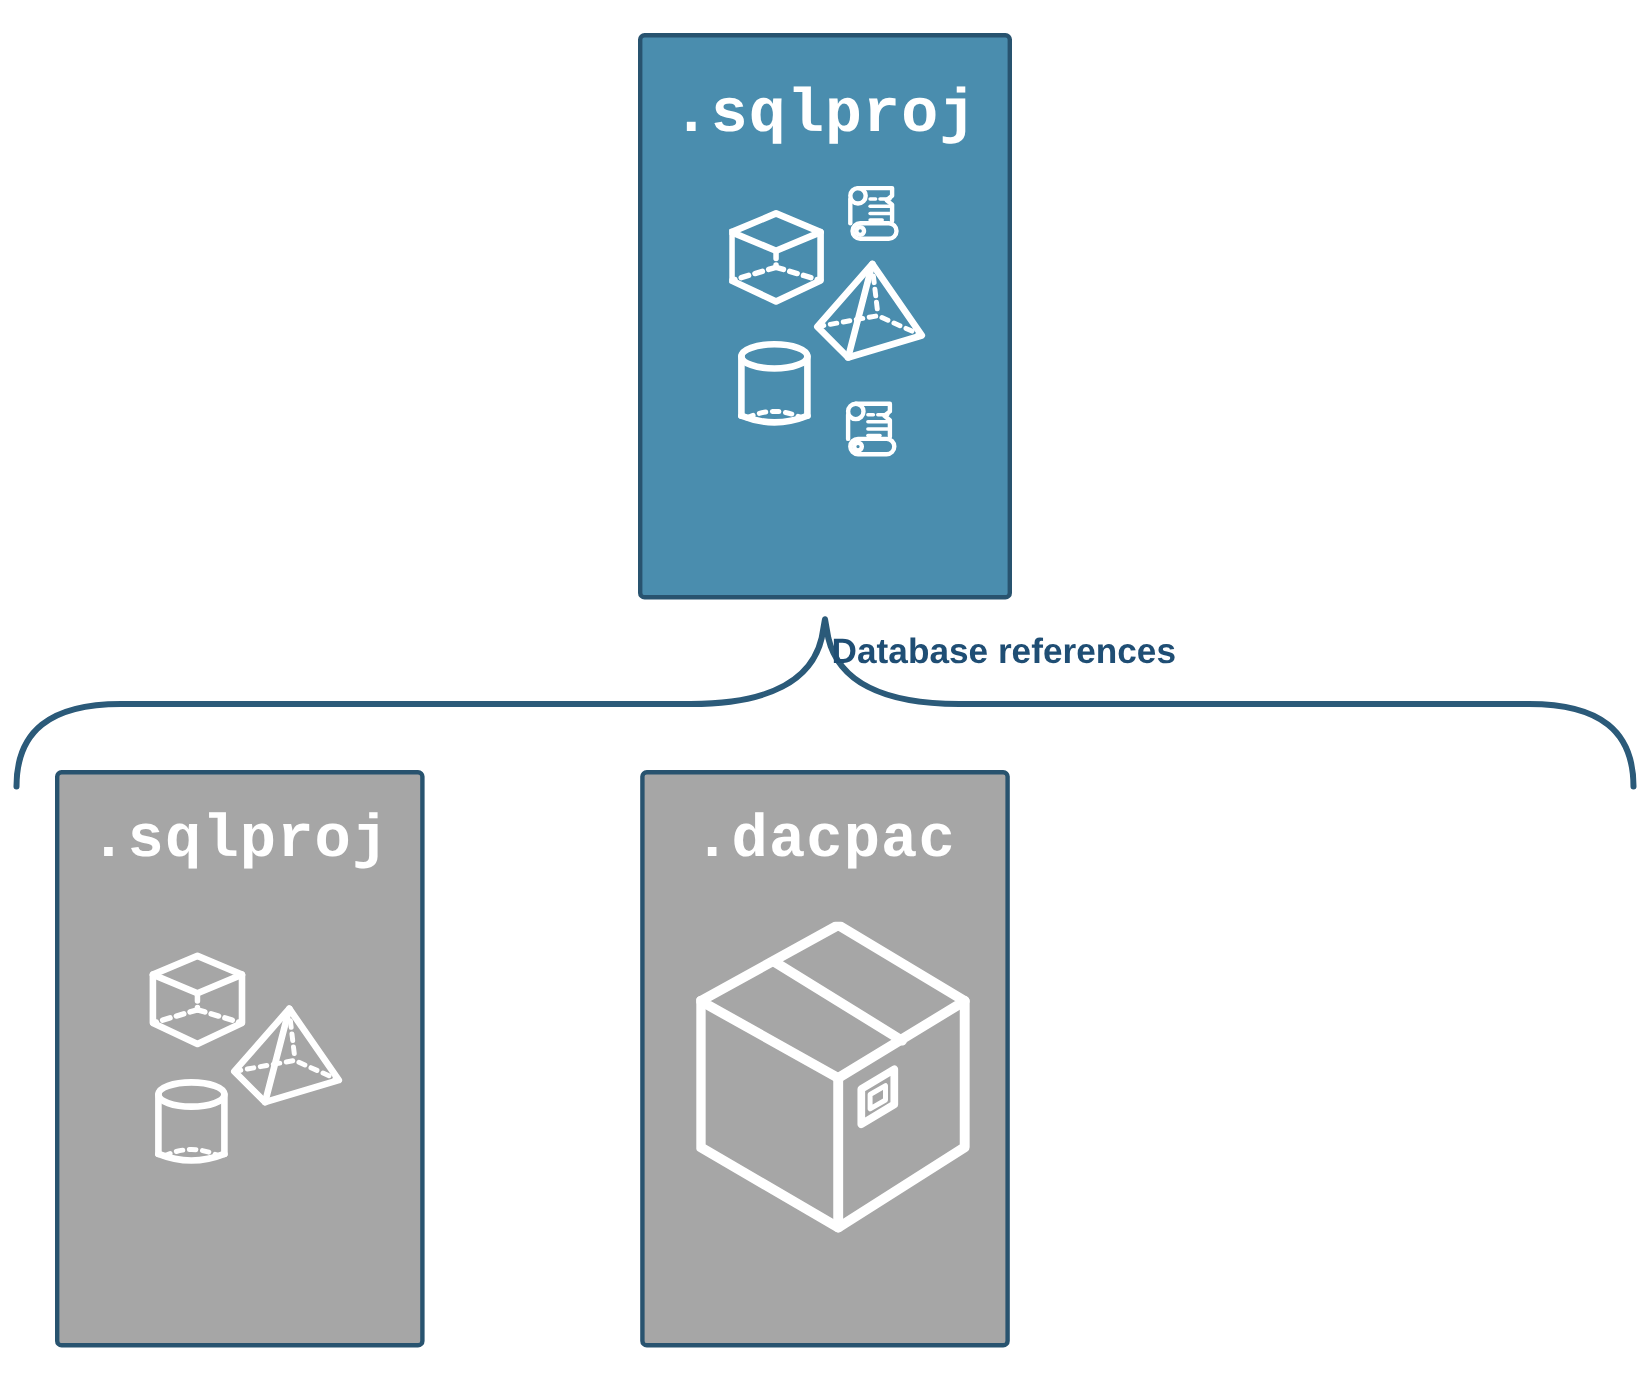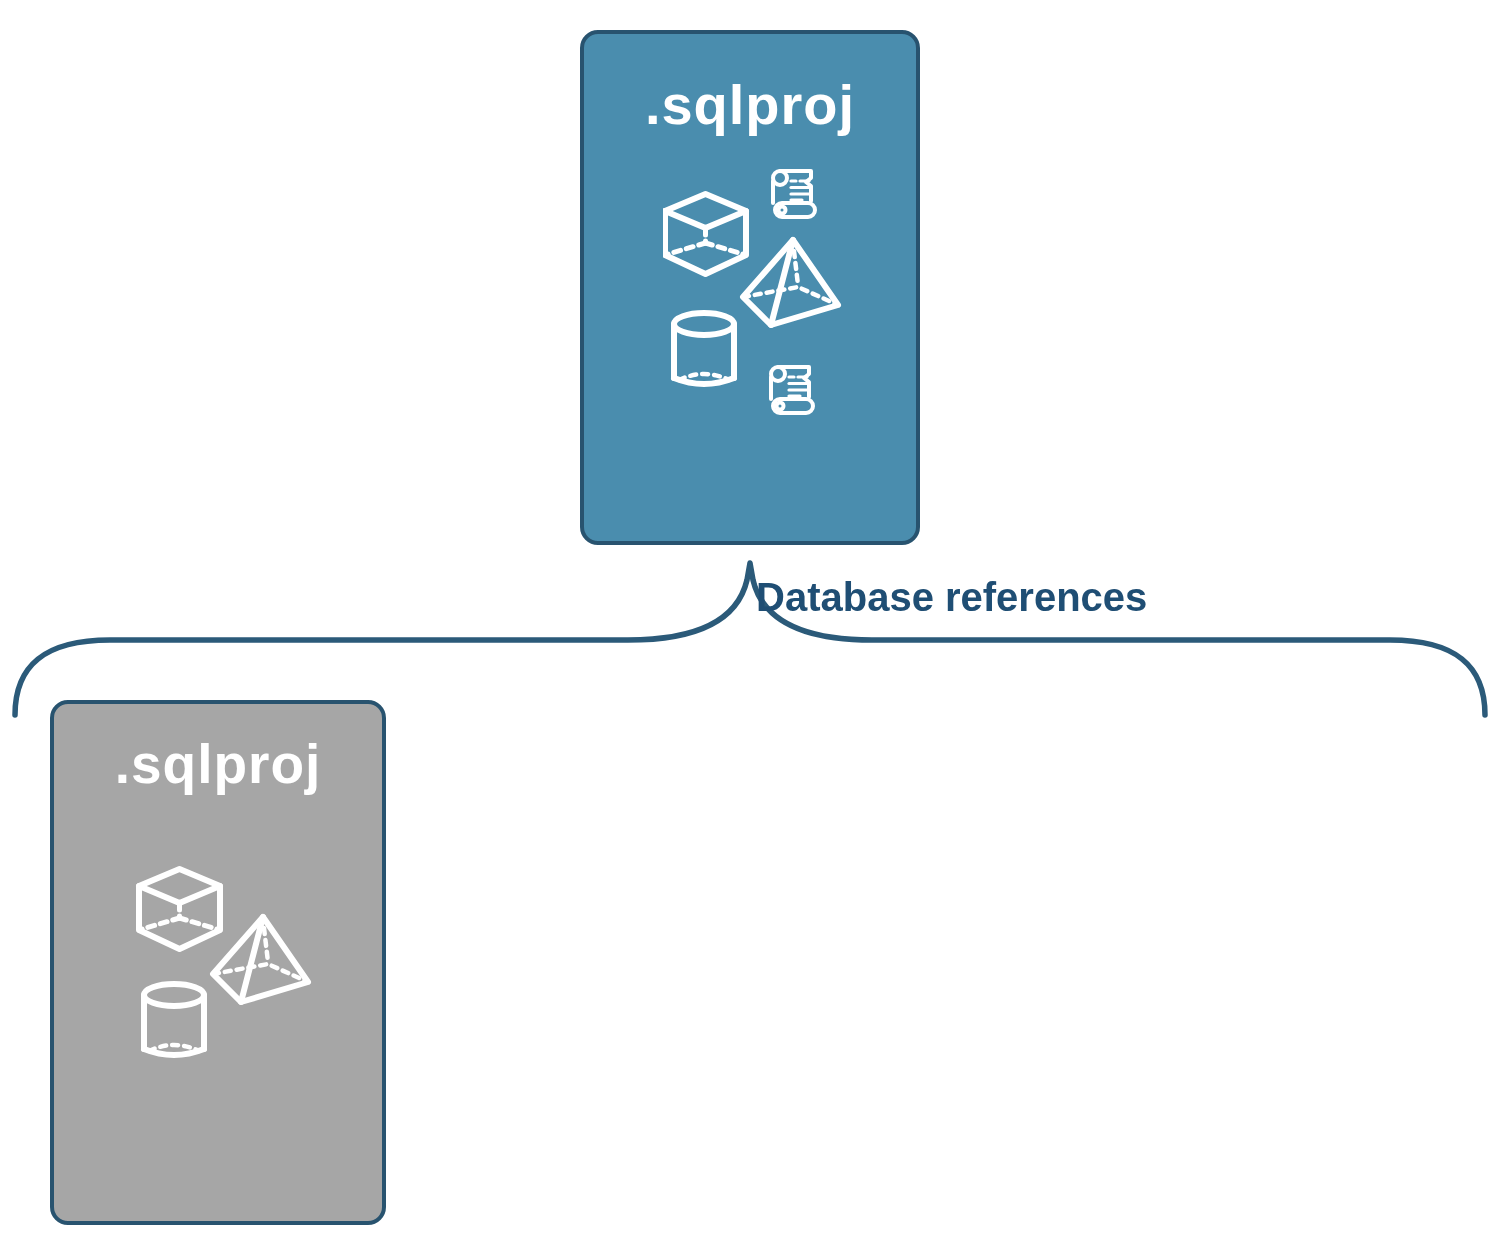--- a/index.html
+++ b/index.html
@@ -2,36 +2,37 @@
 <html style="--root-card-fill: #4a8dae; --child-card-fill: #a6a6a6; --outline: #28536f; --connector-line: #2b5a79; --connector-text: #1f4e74; --icon-stroke: #ffffff; --card-text: #ffffff; --background: #ffffff;"><head>
 <meta charset="utf-8">
 <style>
   html,body{margin:0;padding:0;background:#fff;}
   #canvas{
     position:relative;width:1500px;height:1250px;background:var(--background,#fff);
     font-family:"Liberation Sans",sans-serif;overflow:hidden;
   }
   .card{
     position:absolute;box-sizing:border-box;border:4px solid var(--outline,#28536f);
-    border-radius:18px;
+    border-radius:6px;
+    font-family:Liberation Mono, monospace;
   }
   .card-root{left:580px;top:30px;width:340px;height:515px;background:var(--root-card-fill,#4a8dae);}
   .card-gray{top:700px;width:336px;height:525px;background:var(--child-card-fill,#a6a6a6);}
   #card-child-0{left:50px;}
   #card-child-1{left:582px;}
   #card-child-2{left:1113px;}
   .card-title{
     display:block;text-align:center;color:var(--card-text,#ffffff);
     font-weight:bold;font-size:56px;line-height:1.1;letter-spacing:1px;margin:0;
   }
   .card-root .card-title{margin-top:40px;}
   .card-gray .card-title{margin-top:30px;font-size:55px;}
   .icon-cluster,.icon-single{position:absolute;}
   #connector-label{
-    position:absolute;left:756px;top:575px;font-size:40px;font-weight:bold;
+    position:absolute;left:756px;top:575px;font-size:32px;font-weight:bold;
     color:var(--connector-text,#1f4e74);line-height:1.1;white-space:nowrap;
   }
   #brace{position:absolute;left:0;top:550px;}
 </style>
 </head>
 <body>
 
 <div id="canvas">
 
   <svg width="0" height="0" style="position:absolute" aria-hidden="true">
@@ -97,15 +98,28 @@
 
   <div class="card card-gray" id="card-child-0">
     <span class="card-title">.sqlproj</span>
     <svg class="icon-cluster" style="left:81px;top:154px" width="180" height="210" viewBox="0 0 180 210">
       <use href="#icon-cube" x="2" y="8"></use>
       <use href="#icon-pyramid" x="76" y="56"></use>
       <use href="#icon-cylinder" x="6" y="124"></use>
     </svg>
   </div>
 
+  <div class="card card-gray" id="card-child-1">
+    <span class="card-title">.dacpac</span>
+    <svg class="icon-single" style="left:47px;top:134px" width="250" height="285" viewBox="0 0 250 285">
+      <g fill="none" stroke="#ffffff" stroke-width="9" stroke-linejoin="round" stroke-linecap="round">
+        <path d="M129,3 L244,72 L129,142 L4,72 Z"></path>
+        <path d="M72,37 L187,108"></path>
+        <path d="M4,72 V205 L129,278 L244,205 V72"></path>
+        <path d="M129,142 V278"></path>
+        <path d="M150,152 L180,134 L180,166 L150,184 Z" stroke-width="7"></path>
+        <path d="M158,157 L172,149 L172,162 L158,170 Z" stroke-width="4.5"></path>
+      </g>
+    </svg>
+  </div>
 
 
 </div>
 
 </body></html>

